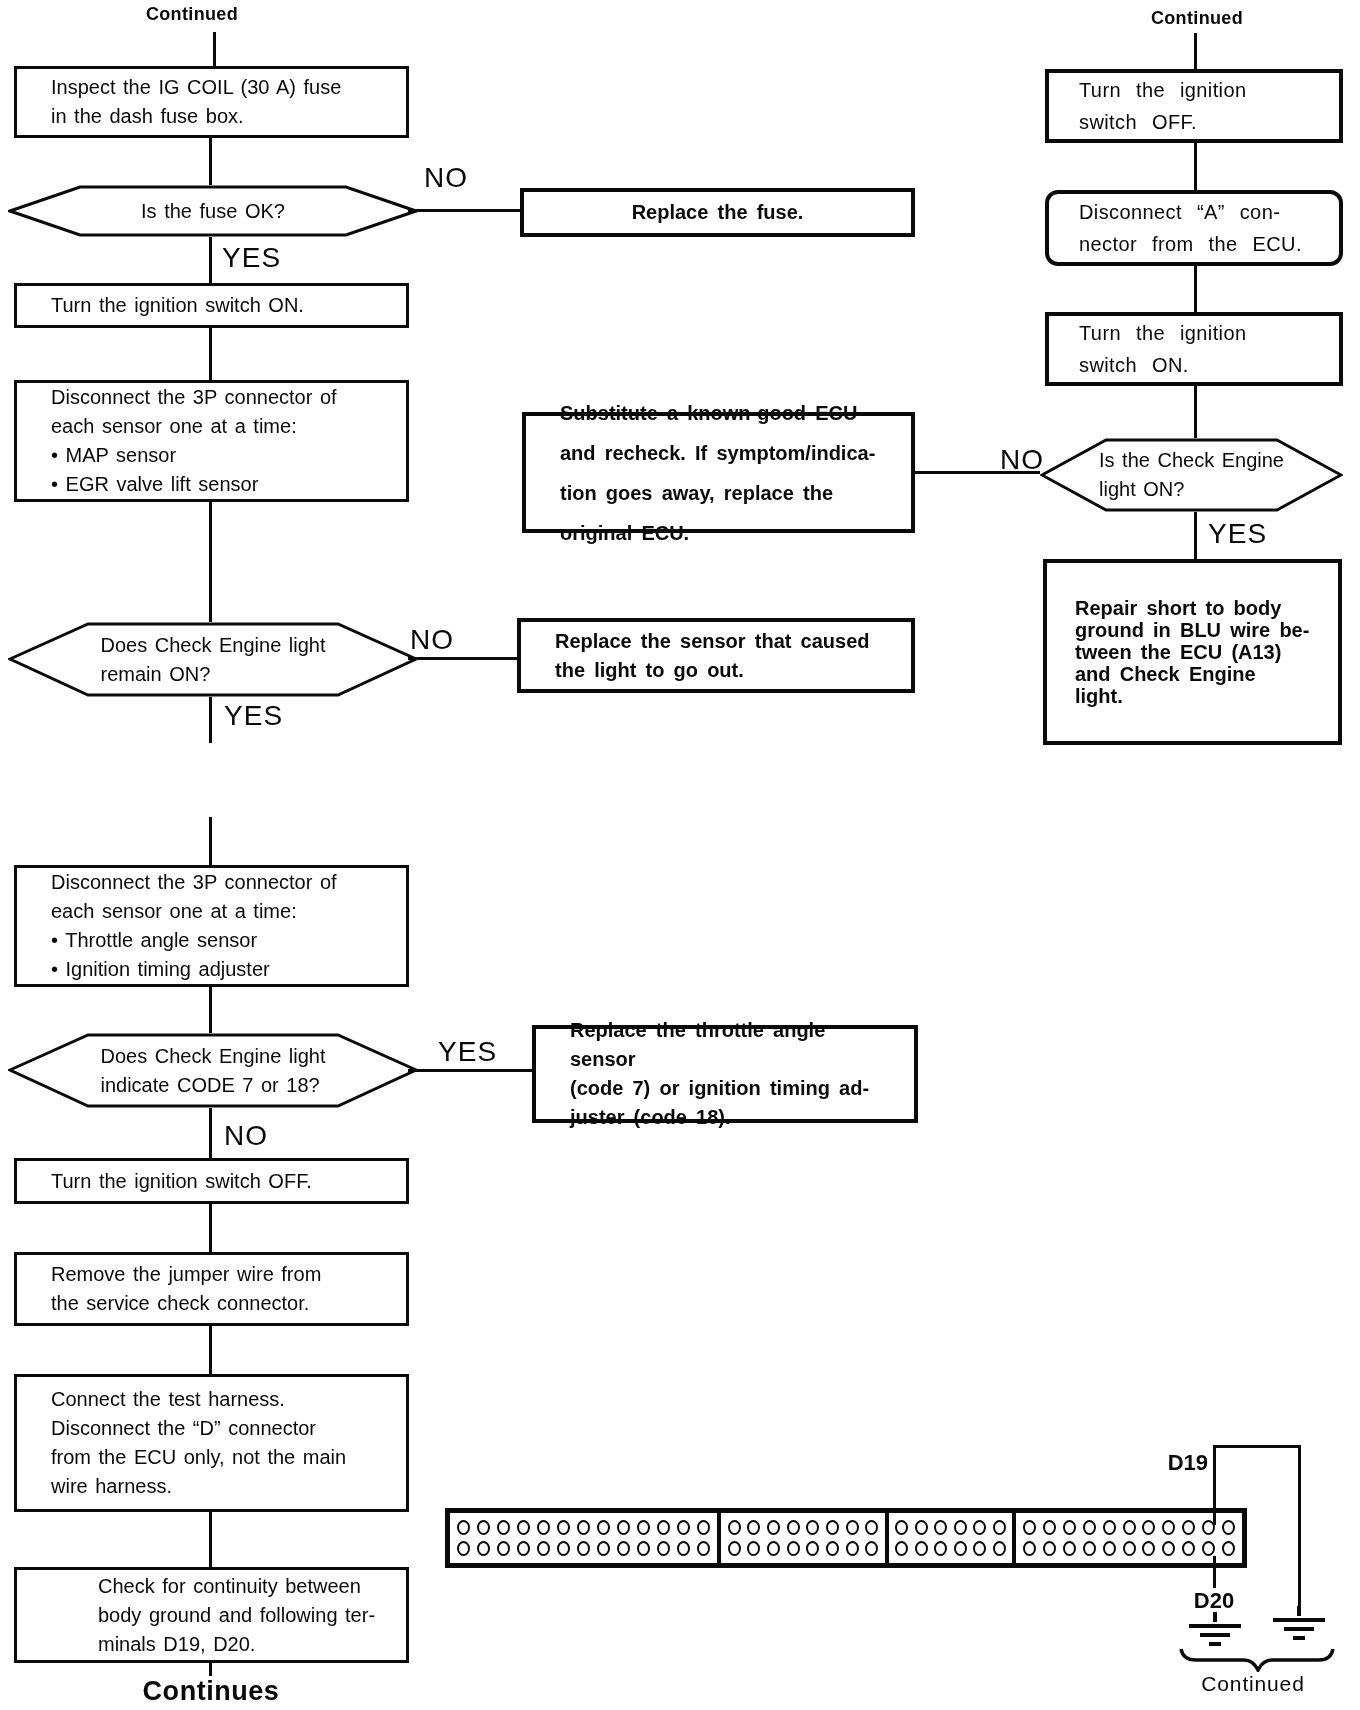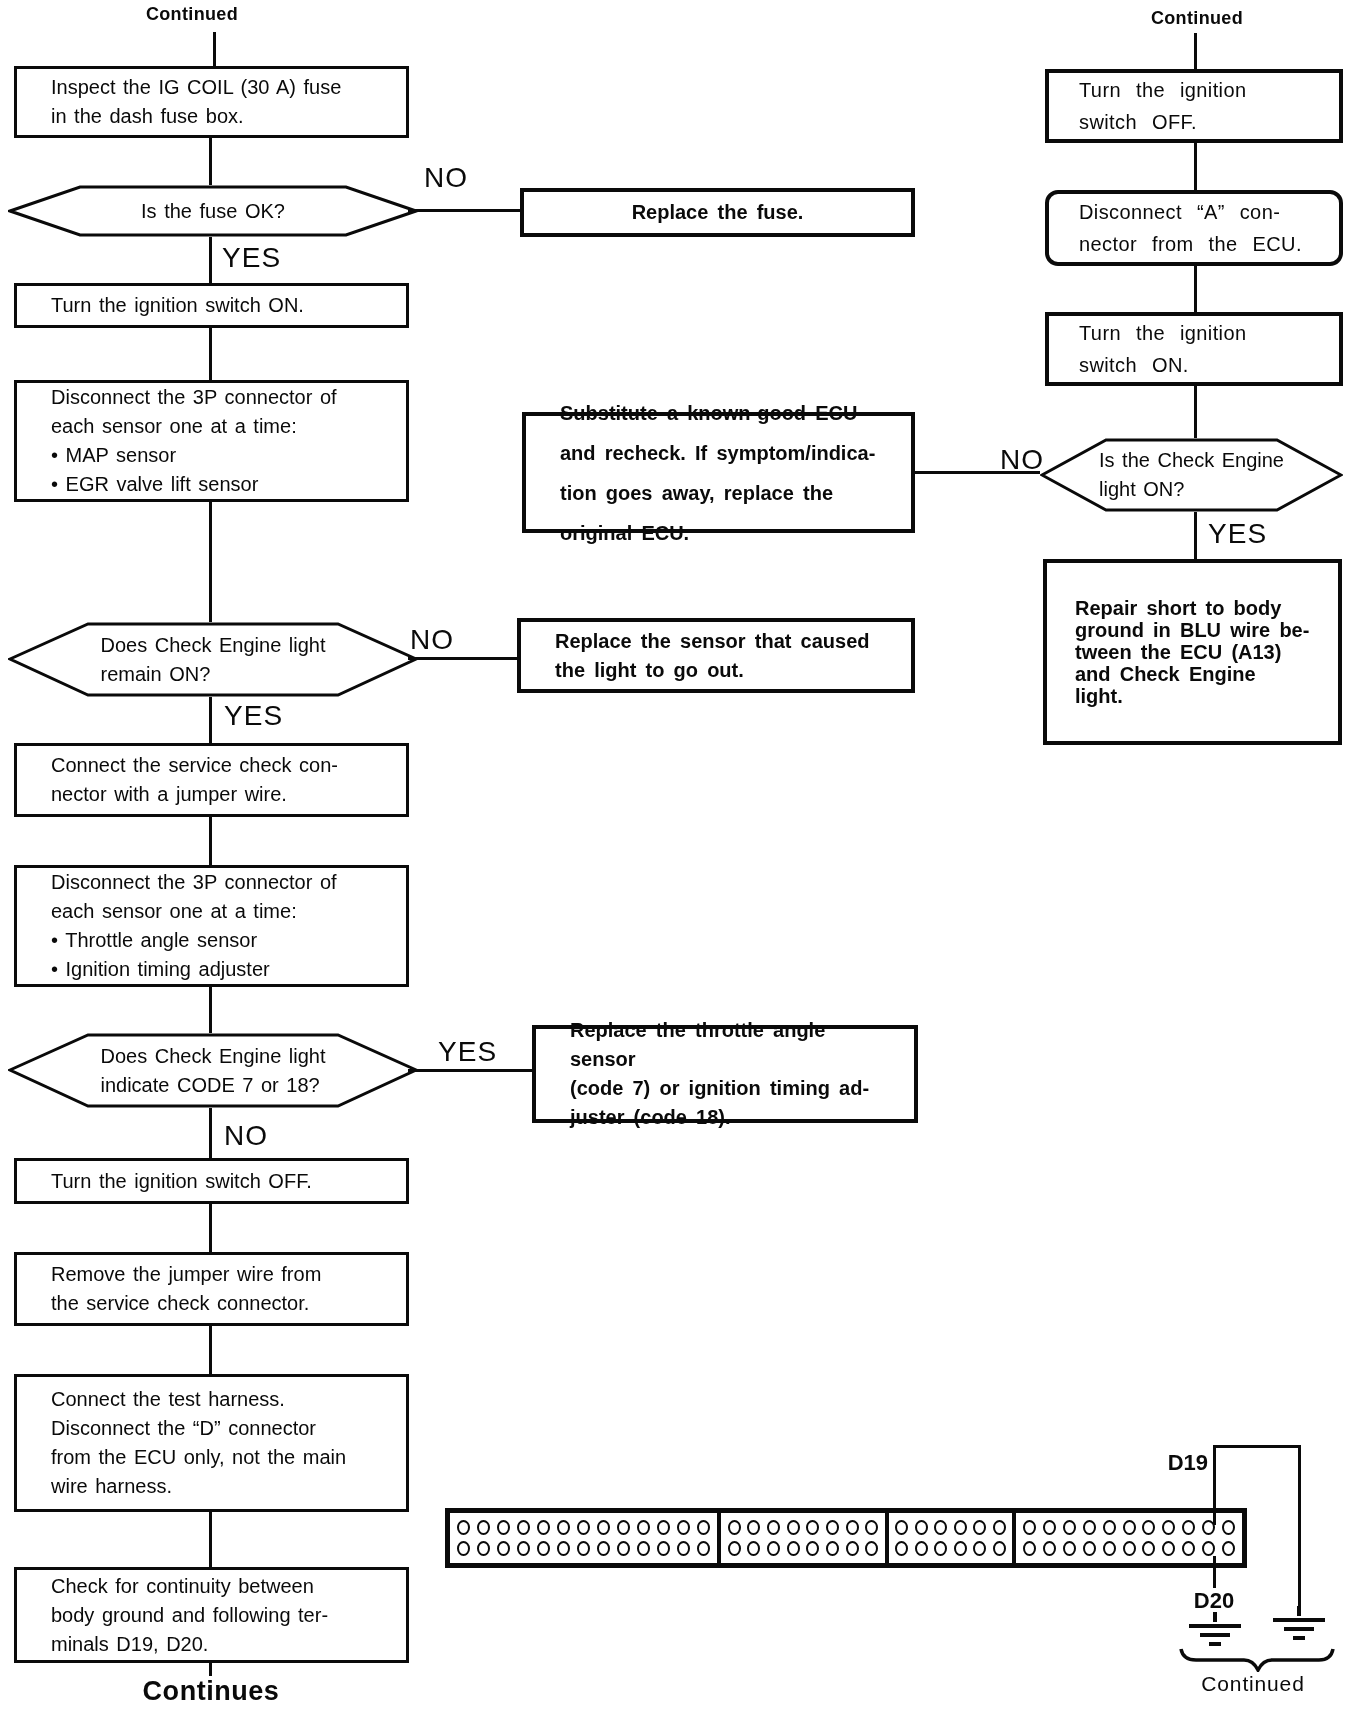--- a/index.html
+++ b/index.html
@@ -83,24 +83,20 @@
   </div>
   <div class="lbl" style="left:410px;top:624px;">NO</div>
   <div class="hline" style="left:408px;top:657px;width:109px;"></div>
   <div class="box thick bold" style="left:517px;top:618px;width:398px;height:75px;">
     <div class="txt">Replace the sensor that caused
 the light to go out.</div>
   </div>
   <div class="lbl" style="left:224px;top:700px;">YES</div>
   <div class="vline" style="left:209px;top:697px;height:46px;"></div>
 
-  <div class="box" style="left:14px;top:743px;width:395px;height:74px;">
-    <div class="txt">Connect the service check con-
-nector with a jumper wire.</div>
-  </div>
   <div class="vline" style="left:209px;top:817px;height:48px;"></div>
 
   <div class="box" style="left:14px;top:865px;width:395px;height:122px;">
     <div class="txt">Disconnect the 3P connector of
 each sensor one at a time:
 • Throttle angle sensor
 • Ignition timing adjuster</div>
   </div>
   <div class="vline" style="left:209px;top:987px;height:46px;"></div>
 
@@ -133,21 +129,21 @@
   <div class="vline" style="left:209px;top:1326px;height:48px;"></div>
 
   <div class="box" style="left:14px;top:1374px;width:395px;height:138px;">
     <div class="txt">Connect the test harness.
 Disconnect the “D” connector
 from the ECU only, not the main
 wire harness.</div>
   </div>
   <div class="vline" style="left:209px;top:1512px;height:55px;"></div>
 
-  <div class="box" style="left:14px;top:1567px;width:395px;height:96px;">
+  <div class="box" style="left:14px;top:1567px;width:395px;height:96px;padding-left:47px;">
     <div class="txt">Check for continuity between
 body ground and following ter-
 minals D19, D20.</div>
   </div>
   <div class="vline" style="left:209px;top:1663px;height:13px;"></div>
   <div class="flow-title" style="left:91px;top:1676px;width:240px;font-size:27px;">Continues</div>
 
   <div class="flow-title" style="left:1077px;top:8px;width:240px;">Continued</div>
   <div class="vline" style="left:1194px;top:33px;height:36px;"></div>
 

